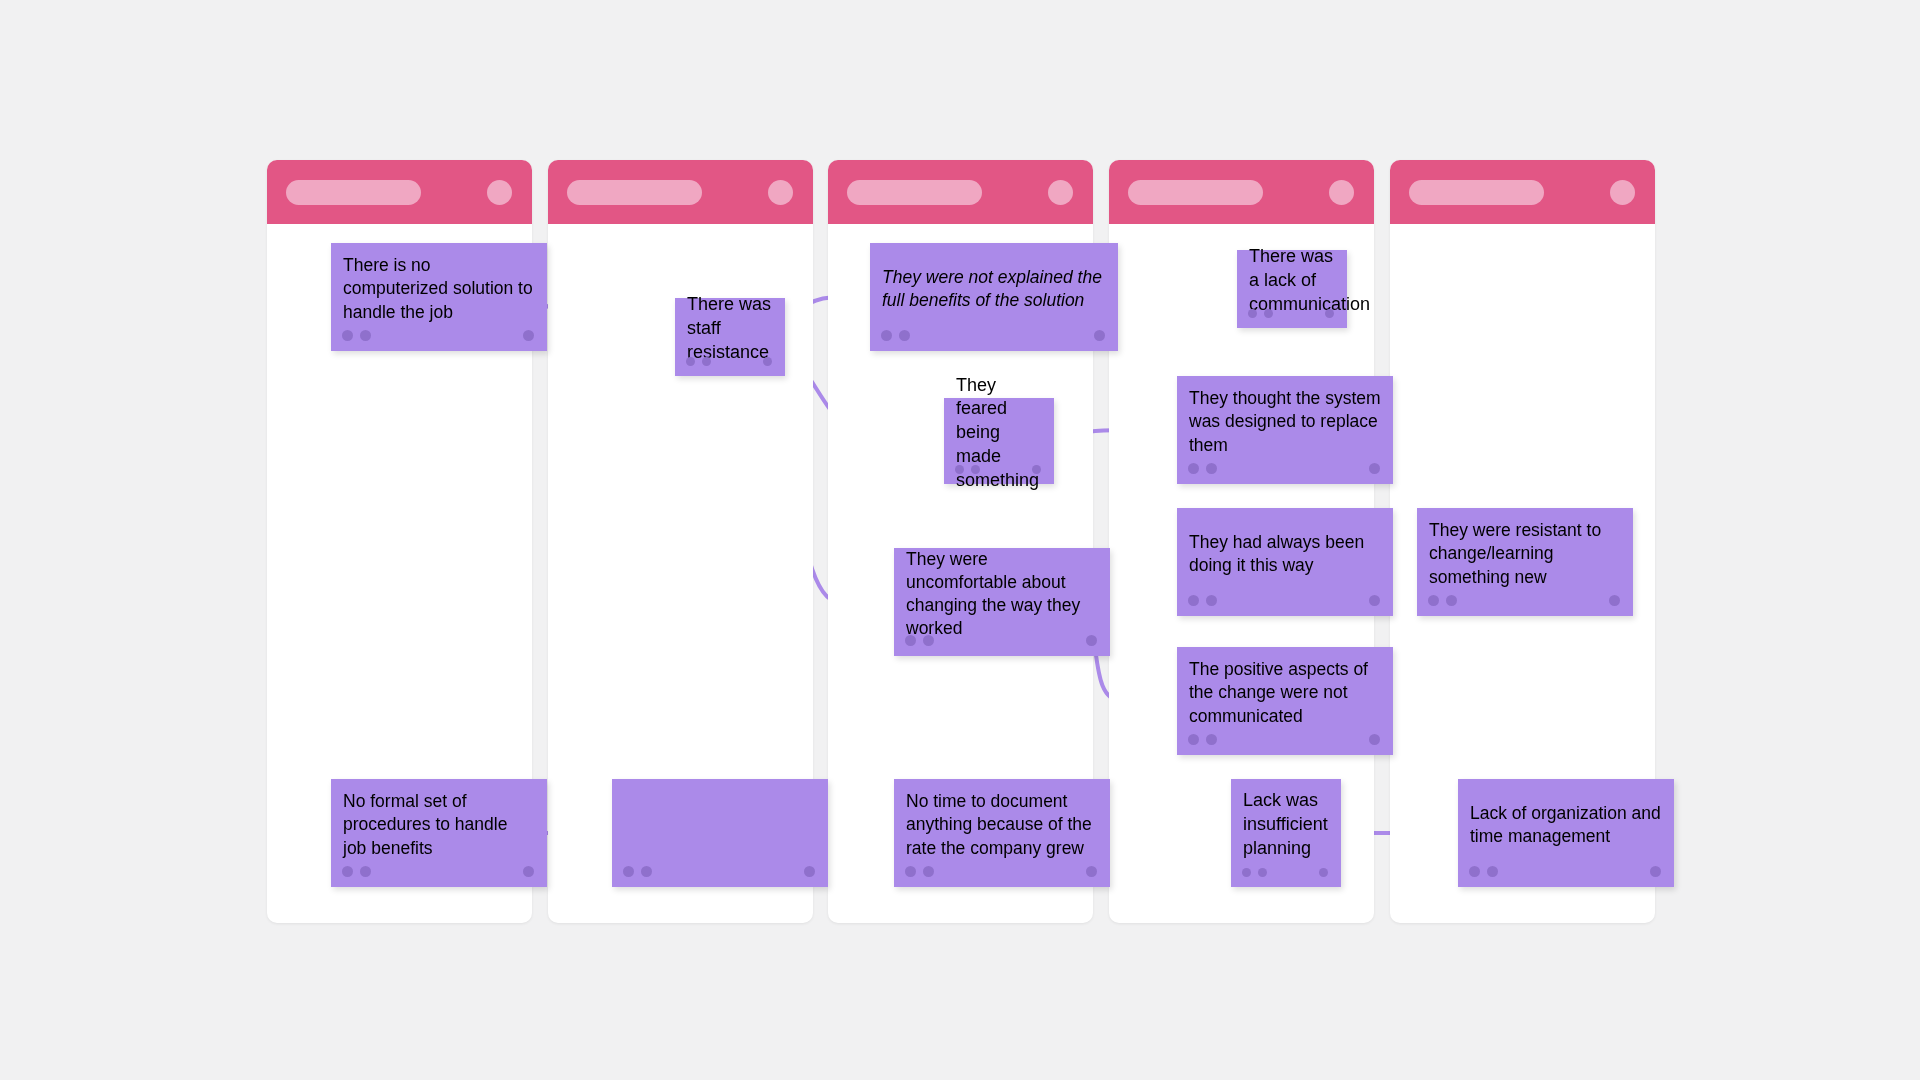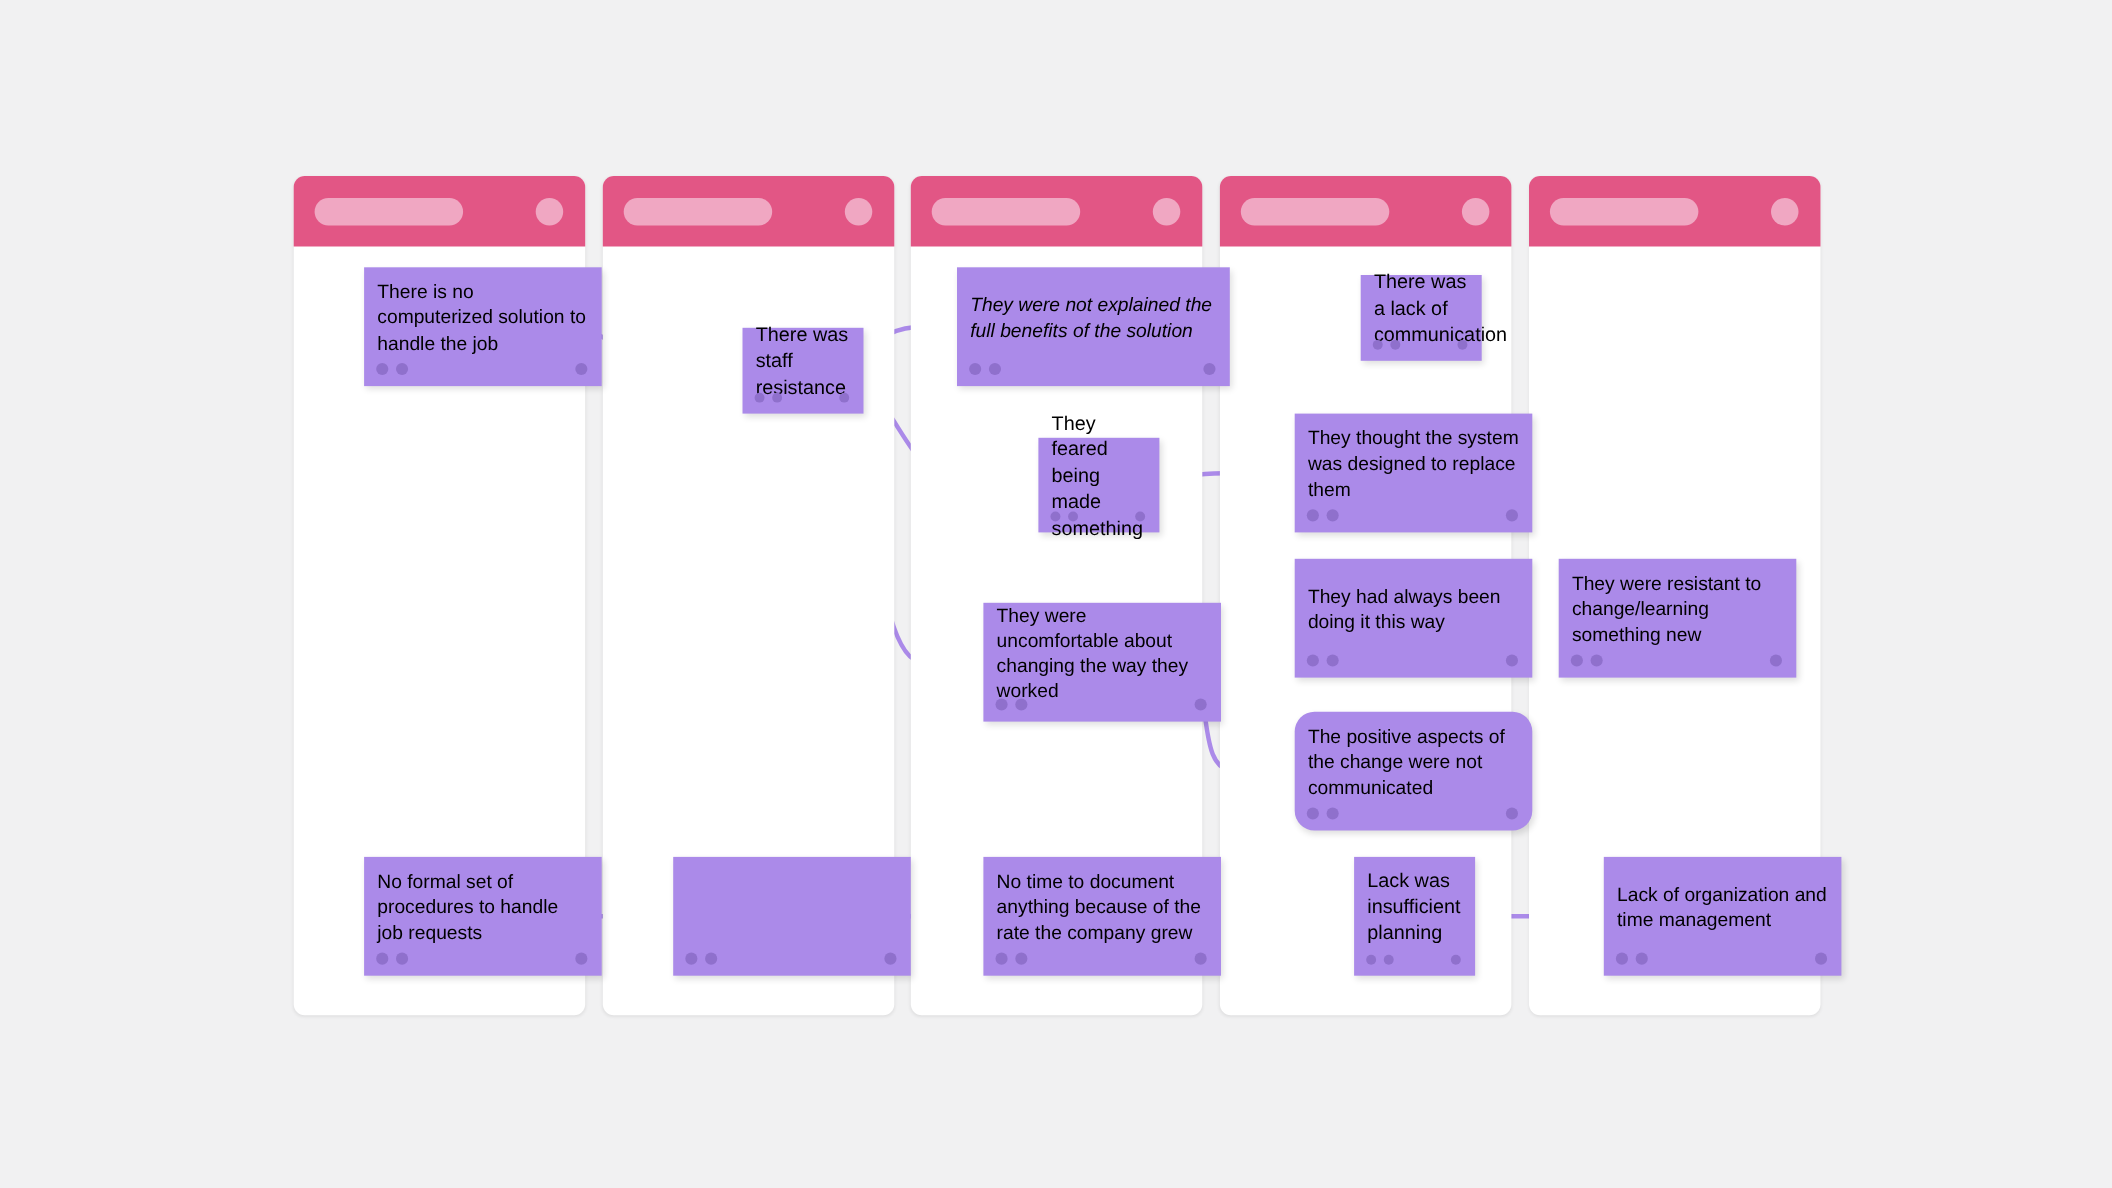--- a/index.html
+++ b/index.html
@@ -246,38 +246,38 @@
         <div class="dot-right"></div>
       </div>
       <div class="card size-wide" style="left: 1136px; top: 508px; width: 216px; height: 108px;">
         <span class="card-text">They had always been doing it this way</span>
         <div class="dots-left">
           <span class="dot"></span>
           <span class="dot"></span>
         </div>
         <div class="dot-right"></div>
       </div>
-      <div class="card size-wide" style="left: 1136px; top: 647px; width: 216px; height: 108px; border-radius: 18px;">
+      <div class="card size-wide" style="left: 1136px; top: 647px; width: 216px; height: 108px;">
         <span class="card-text">The positive aspects of the change were not communicated</span>
         <div class="dots-left">
           <span class="dot"></span>
           <span class="dot"></span>
         </div>
         <div class="dot-right"></div>
       </div>
       <div class="card size-wide" style="left: 1376px; top: 508px; width: 216px; height: 108px;">
         <span class="card-text">They were resistant to change/learning something new</span>
         <div class="dots-left">
           <span class="dot"></span>
           <span class="dot"></span>
         </div>
         <div class="dot-right"></div>
       </div>
       <div class="card size-wide" style="left: 290px; top: 779px; width: 216px; height: 108px;">
-        <span class="card-text">No formal set of procedures to handle job requests</span>
+        <span class="card-text">No formal set of procedures to handle job benefits</span>
         <div class="dots-left">
           <span class="dot"></span>
           <span class="dot"></span>
         </div>
         <div class="dot-right"></div>
       </div>
       <div class="card size-wide" style="left: 571px; top: 779px; width: 216px; height: 108px;">
         <div class="dots-left">
           <span class="dot"></span>
           <span class="dot"></span>

